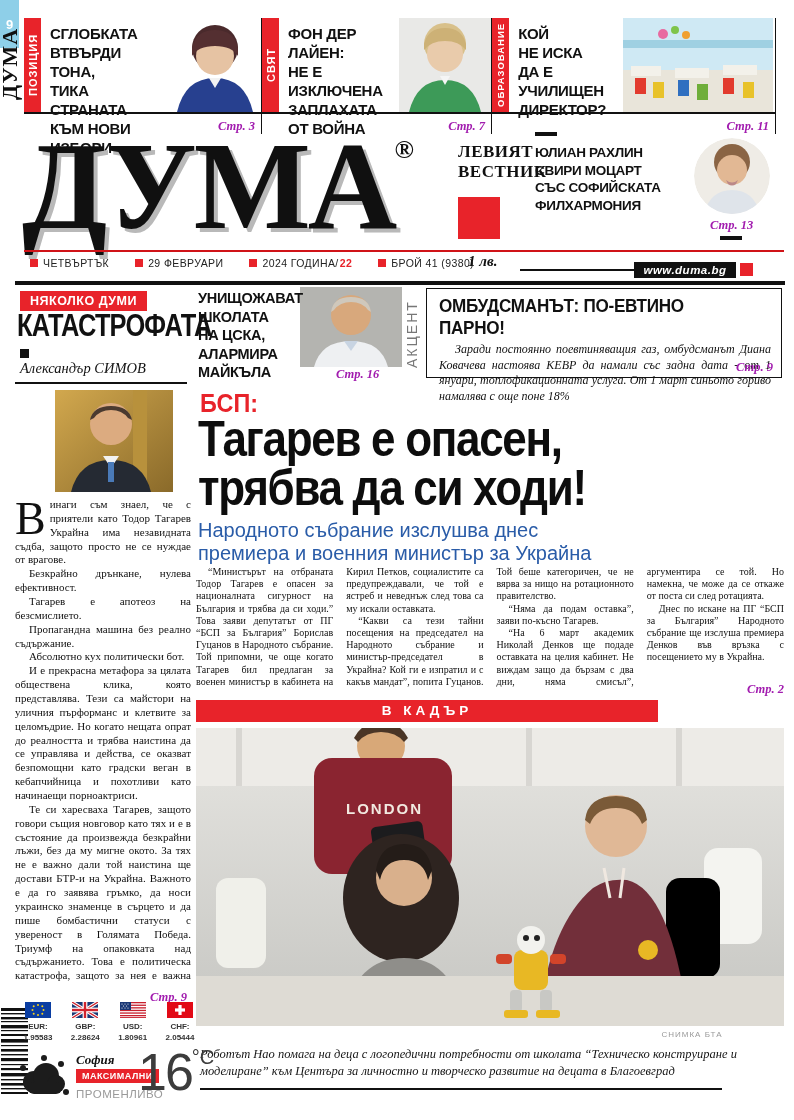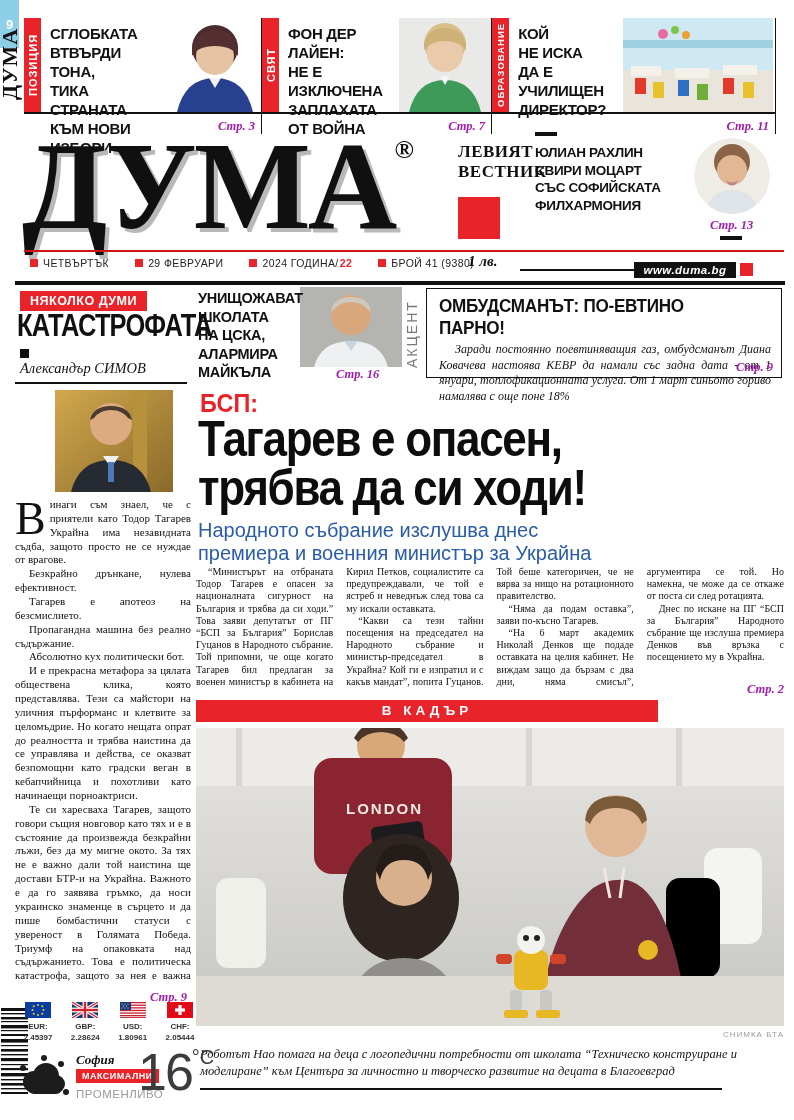--- a/index.html
+++ b/index.html
@@ -318,41 +318,41 @@
         <circle cx="41" cy="14" r="3" fill="#222"></circle>
       <rect x="0" y="30" width="16" height="10" rx="4" fill="#d2442a"></rect>
       <rect x="54" y="30" width="16" height="10" rx="4" fill="#d2442a"></rect>
       <rect x="14" y="66" width="12" height="22" rx="4" fill="#c8c8c4"></rect>
       <rect x="44" y="66" width="12" height="22" rx="4" fill="#c8c8c4"></rect>
       <rect x="8" y="86" width="24" height="8" rx="3" fill="#e8b824"></rect>
       <rect x="40" y="86" width="24" height="8" rx="3" fill="#e8b824"></rect>
     </g>
   </svg>
 
-  <div class="abs" style="left:600px;top:1030px;width:184px;text-align:right;font-size:8px;letter-spacing:1px;color:#9a9a9a;">СНИМКА БТА</div>
+  <div class="abs" style="left:600px;top:1030px;width:184px;text-align:center;font-size:8px;letter-spacing:1px;color:#9a9a9a;">СНИМКА БТА</div>
   <div class="abs serif ital" style="left:200px;top:1046px;width:584px;font-size:12.5px;line-height:1.35;color:#151515;">Роботът Нао помага на деца с логопедични потребности от школата “Техническо конструиране и моделиране” към Центъра за личностно и творческо развитие на децата в Благоевград</div>
   <div class="abs" style="left:200px;top:1088px;width:522px;height:1.5px;background:#111;"></div>
 
   <div class="abs" style="left:16px;top:1002px;width:186px;display:flex;justify-content:space-between;">
     <div class="flagitem">
       <svg width="26" height="16" viewBox="0 0 26 16">
         <rect width="26" height="16" fill="#0a3da2"></rect>
         <g fill="#f7d117">
             <circle cx="13" cy="3" r="1"></circle>
             <circle cx="13" cy="13" r="1"></circle>
             <circle cx="8.7" cy="4.2" r="1"></circle>
         <circle cx="17.3" cy="4.2" r="1"></circle>
             <circle cx="8.7" cy="11.8" r="1"></circle>
             <circle cx="17.3" cy="11.8" r="1"></circle>
         <circle cx="7.5" cy="8" r="1"></circle>
             <circle cx="18.5" cy="8" r="1"></circle>
           </g>
         </svg>
       <div>EUR:</div>
-      <div>2.45397</div>
+      <div>1.95583</div>
     </div>
     <div class="flagitem">
       <svg width="26" height="16" viewBox="0 0 26 16">
         <rect width="26" height="16" fill="#1a3775"></rect>
         <path d="M0 0 L26 16 M26 0 L0 16" stroke="#fff" stroke-width="3.4"></path>
         <path d="M0 0 L26 16 M26 0 L0 16" stroke="#d0232e" stroke-width="1.3"></path>
         <rect x="10.6" width="4.8" height="16" fill="#fff"></rect>
           <rect y="5.6" width="26" height="4.8" fill="#fff"></rect>
         <rect x="11.8" width="2.4" height="16" fill="#d0232e"></rect>
           <rect y="6.8" width="26" height="2.4" fill="#d0232e"></rect>

